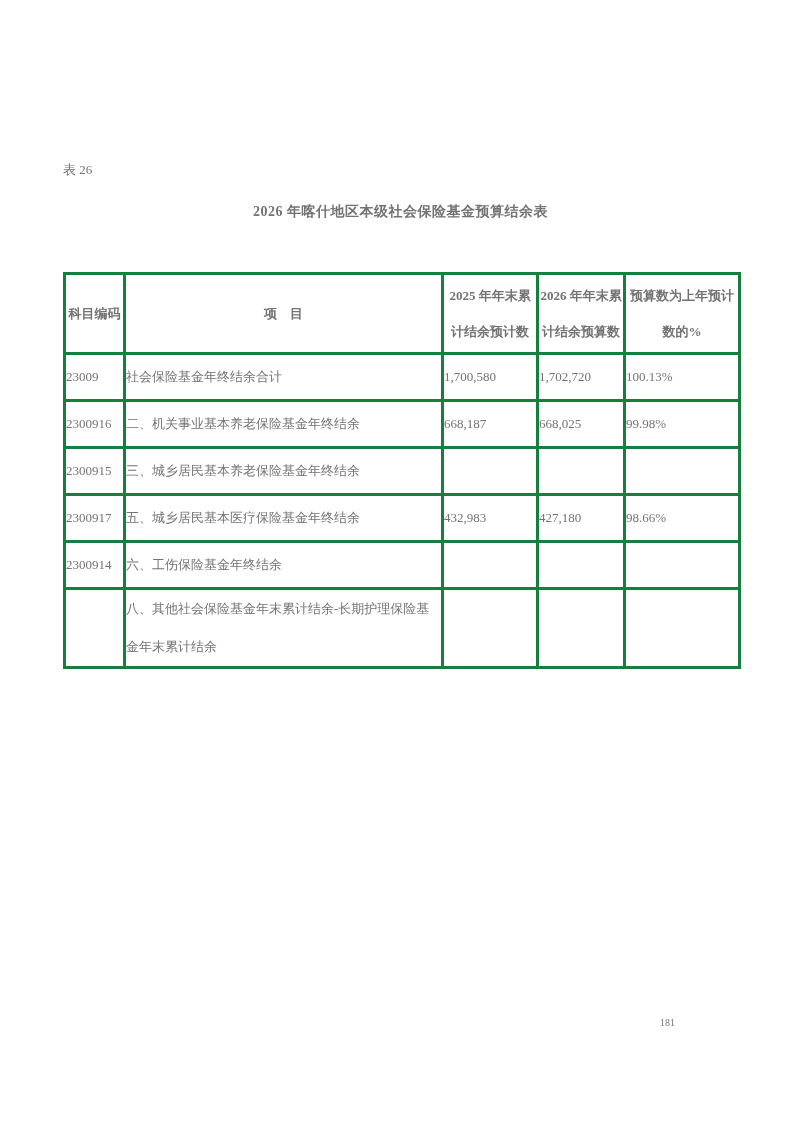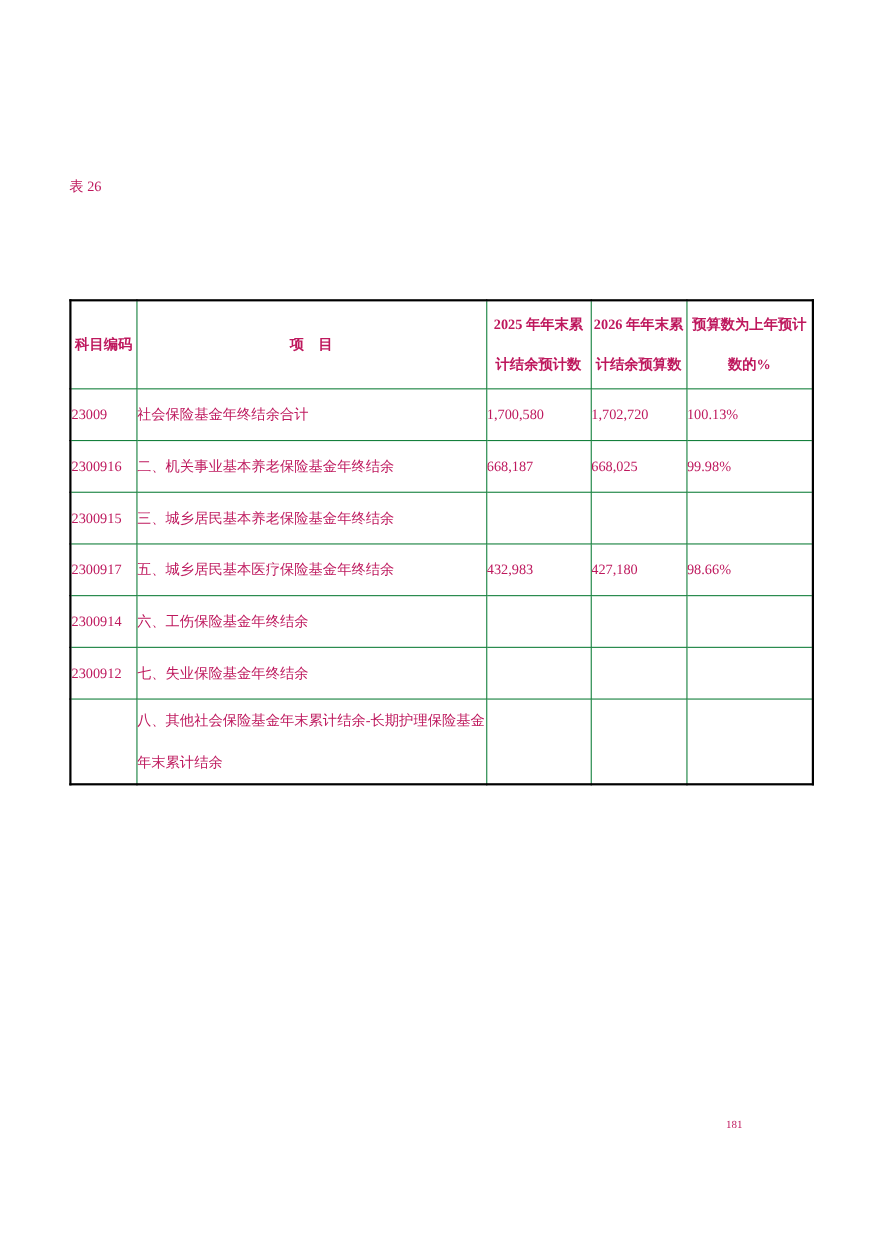--- a/index.html
+++ b/index.html
@@ -6,21 +6,21 @@
     margin: 0;
     padding: 0;
     background: #ffffff;
   }
   .page {
     position: relative;
     width: 793px;
     height: 1122px;
     background: #ffffff;
     font-family: "Liberation Serif", "DejaVu Serif", serif;
-    color: #be185d;
+    color: #737373;
     overflow: hidden;
   }
   .table-label {
     position: absolute;
     left: 63px;
     top: 161px;
     font-size: 13px;
   }
   .doc-title {
     position: absolute;
@@ -43,21 +43,21 @@
   table.budget {
     position: absolute;
     left: 63px;
     top: 272px;
     width: 675px;
     border-collapse: collapse;
     table-layout: fixed;
     border: 2px solid #000;
   }
   table.budget th, table.budget td {
-    border: 1px solid #15803d;
+    border: 3px solid #15803d;
     font-size: 13px;
     vertical-align: middle;
     overflow: hidden;
     padding: 0;
     font-family: Liberation Serif, serif;
   }
   table.budget thead tr { height: 80px; }
   th.h-cell {
     font-weight: bold;
     text-align: center;
@@ -77,20 +77,21 @@
     font-size: 10px;
   }
 </style>
 </head>
 <body>
 
 <div class="page">
 
   <div class="table-label">表 26</div>
 
+  <div class="doc-title">2026 年喀什地区本级社会保险基金预算结余表</div>
 
 
   <table class="budget">
     <colgroup>
       <col style="width:60px">
       <col style="width:318px">
       <col style="width:95px">
       <col style="width:87px">
       <col style="width:115px">
     </colgroup>
@@ -135,27 +136,20 @@
         <td class="c-num">427,180</td>
         <td class="c-num">98.66%</td>
       </tr>
       <tr class="r-data">
         <td class="c-code">2300914</td>
         <td class="c-item">六、工伤保险基金年终结余</td>
         <td class="c-num"></td>
         <td class="c-num"></td>
         <td class="c-num"></td>
       </tr>
-      <tr class="r-data">
-        <td class="c-code">2300912</td>
-        <td class="c-item">七、失业保险基金年终结余</td>
-        <td class="c-num"></td>
-        <td class="c-num"></td>
-        <td class="c-num"></td>
-      </tr>
       <tr class="r-tall">
         <td class="c-code"></td>
         <td class="c-item c-item-tall">八、其他社会保险基金年末累计结余-长期护理保险基金年末累计结余</td>
         <td class="c-num"></td>
         <td class="c-num"></td>
         <td class="c-num"></td>
       </tr>
     </tbody>
   </table>
 

